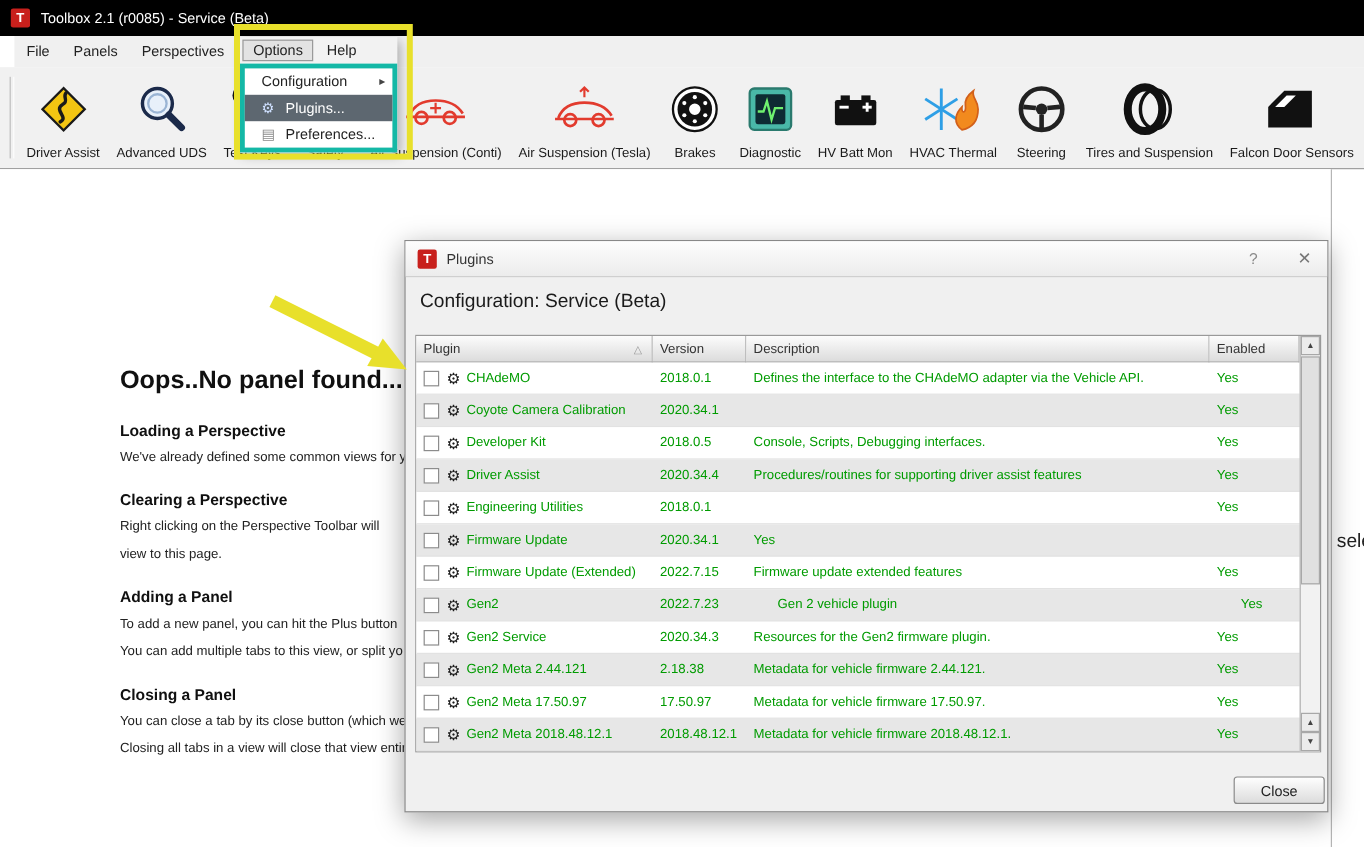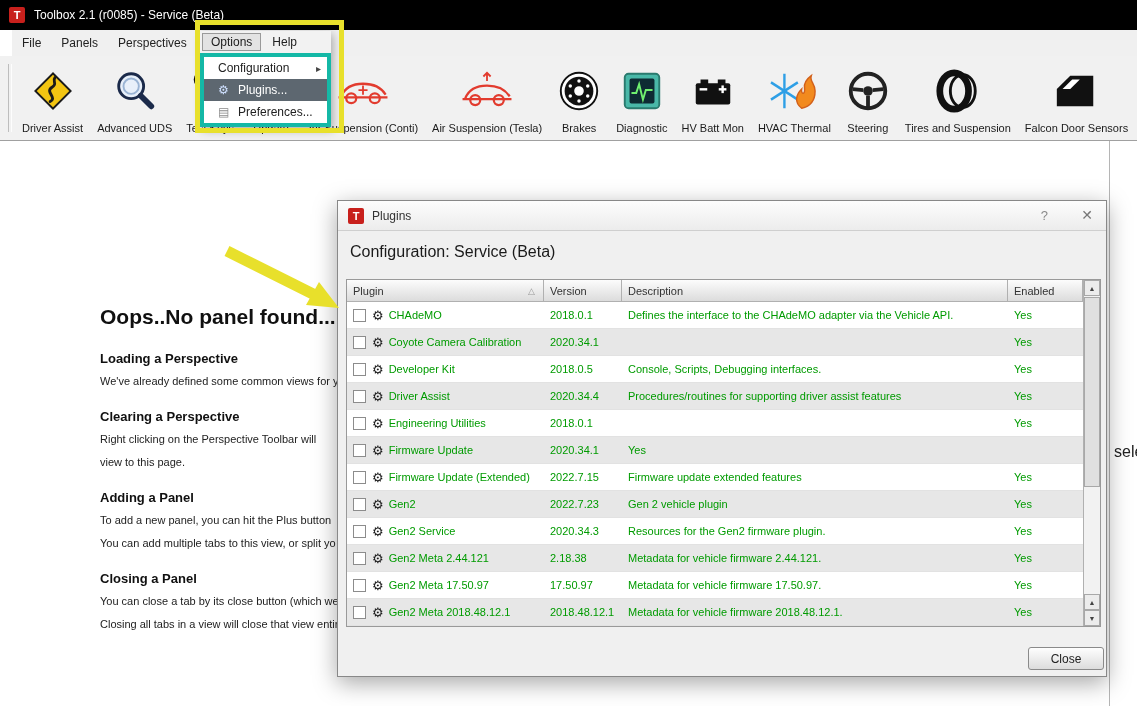--- a/index.html
+++ b/index.html
@@ -136,21 +136,21 @@
         </svg>
       </span>
       <span class="tb-label">Test Keys</span>
     </div>
     <div class="tb-item">
       <span class="tb-icon">
         <svg width="46" height="46" viewBox="0 0 48 48">
           <path d="M24 6 L40 12 V24 C40 34 33 40 24 43 C15 40 8 34 8 24 V12 Z" fill="none" stroke="#c33" stroke-width="3"></path>
         </svg>
       </span>
-      <span class="tb-label">Update</span>
+      <span class="tb-label">Safety</span>
     </div>
     <div class="tb-item">
       <span class="tb-icon">
         <svg width="58" height="46" viewBox="0 0 64 48">
           <path d="M8 30 C12 20 20 16 32 16 C44 16 52 20 57 28" fill="none" stroke="#e23b2e" stroke-width="2.5"></path>
           <line x1="5" y1="31" x2="59" y2="31" stroke="#e23b2e" stroke-width="2.5"></line>
           <circle cx="19" cy="32" r="5.5" fill="none" stroke="#e23b2e" stroke-width="2.5"></circle>
           <circle cx="45" cy="32" r="5.5" fill="none" stroke="#e23b2e" stroke-width="2.5"></circle>
           <path d="M27 23 h10 m-5 -5 v10" stroke="#e23b2e" stroke-width="2" fill="none"></path>
         </svg>
@@ -390,21 +390,21 @@
           <div class="td" style="width: 386px;">Firmware update extended features</div>
           <div class="td" style="width: 75px;">Yes</div>
         </div>
         <div class="tr alt">
           <div class="td" style="width: 197px;">
             <span class="cb"></span>
             <span class="gear">⚙</span>
             <span class="pname">Gen2</span>
           </div>
           <div class="td" style="width: 78px;">2022.7.23</div>
-          <div class="td" style="width: 386px;">Gen 2 vehicle plugin</div>
+          <div class="td" style="width: 386px; margin-left: 20px;">Gen 2 vehicle plugin</div>
           <div class="td" style="width: 75px;">Yes</div>
         </div>
         <div class="tr">
           <div class="td" style="width: 197px;">
             <span class="cb"></span>
             <span class="gear">⚙</span>
             <span class="pname">Gen2 Service</span>
           </div>
           <div class="td" style="width: 78px;">2020.34.3</div>
           <div class="td" style="width: 386px;">Resources for the Gen2 firmware plugin.</div>

